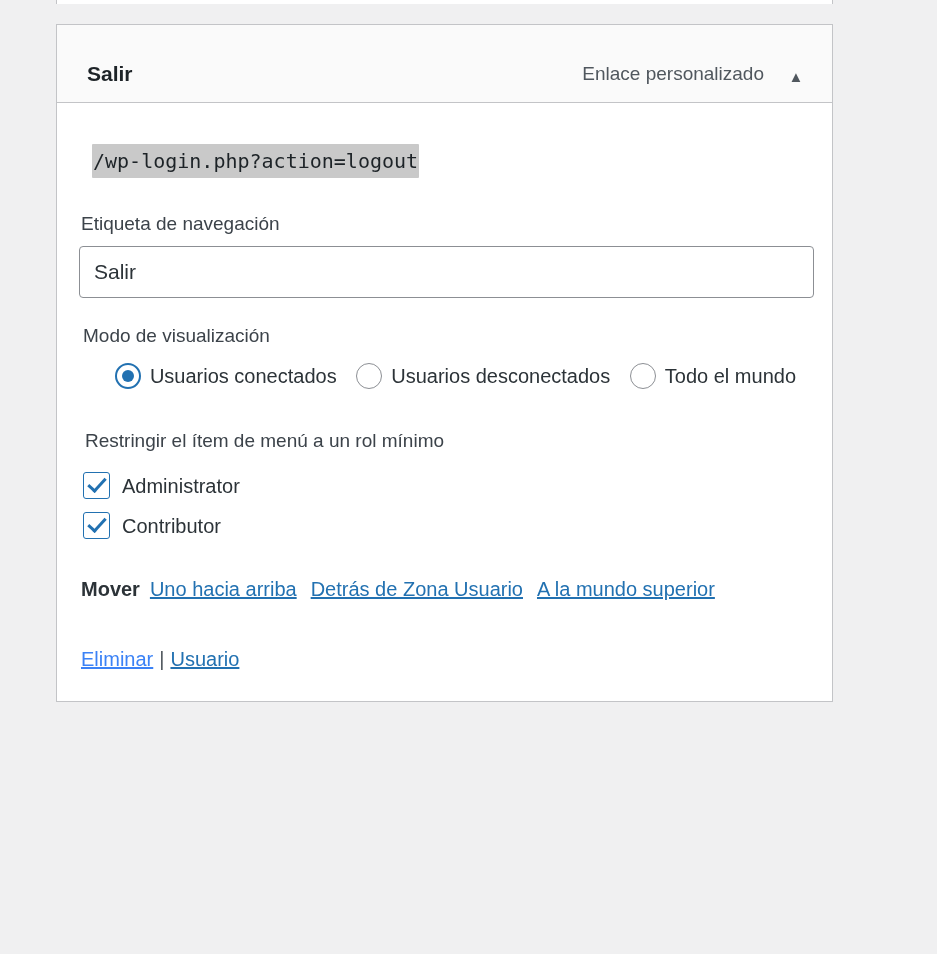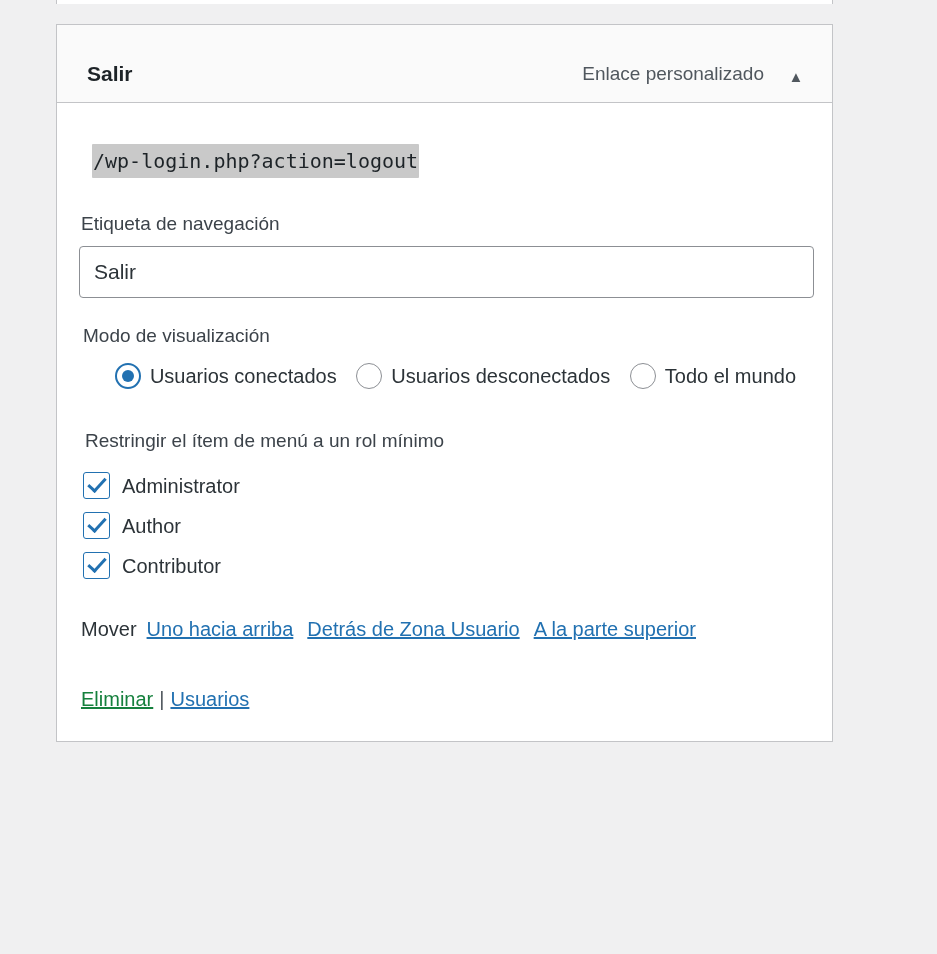--- a/index.html
+++ b/index.html
@@ -235,35 +235,35 @@
     cursor: pointer;
   }
 
   .move-block {
     margin: 28px 0 0 2px;
     font-size: 20px;
     color: #2c3338;
     line-height: 1.9;
     max-width: 740px;
   }
-  .move-label { margin-right: 10px; }
+  .move-label { margin-right: 10px; font-weight: bold; }
   a.link {
     color: #2271b1;
     text-decoration: underline;
     cursor: pointer;
   }
   .move-block a.link { margin-right: 14px; }
 
   .actions {
     margin: 40px 0 0 2px;
     font-size: 20px;
     color: #2c3338;
   }
   a.delete-link {
-    color: #15803d;
+    color: #3b82f6;
     text-decoration: underline;
     cursor: pointer;
     margin-top: 46px;
   }
   .sep { margin: 0 6px; color: #50575e; }
 
   
   .panel-below-hint {
     position: absolute;
     left: 48px;
@@ -325,32 +325,29 @@
         </div>
       </div>
 
       <div class="roles-title">Restringir el ítem de menú a un rol mínimo</div>
 
       <div>
         <div class="role-row">
           <span class="checkbox checked"></span><span class="role-label">Administrator</span>
         </div>
         <div class="role-row">
-          <span class="checkbox checked"></span><span class="role-label">Author</span>
-        </div>
-        <div class="role-row">
           <span class="checkbox checked"></span><span class="role-label">Contributor</span>
         </div>
       </div>
 
       <div class="move-block">
-        <span class="move-label">Mover</span><a class="link">Uno hacia arriba</a><a class="link">Detrás de Zona Usuario</a><a class="link">A la parte superior</a>
+        <span class="move-label">Mover</span><a class="link">Uno hacia arriba</a><a class="link">Detrás de Zona Usuario</a><a class="link">A la mundo superior</a>
       </div>
 
       <div class="actions">
-        <a class="delete-link">Eliminar</a><span class="sep">|</span><a class="link">Usuarios</a>
+        <a class="delete-link">Eliminar</a><span class="sep">|</span><a class="link">Usuario</a>
       </div>
 
     </div>
   </div>
 
   <div class="panel-below-hint"></div>
 </div>
 
 </body></html>

